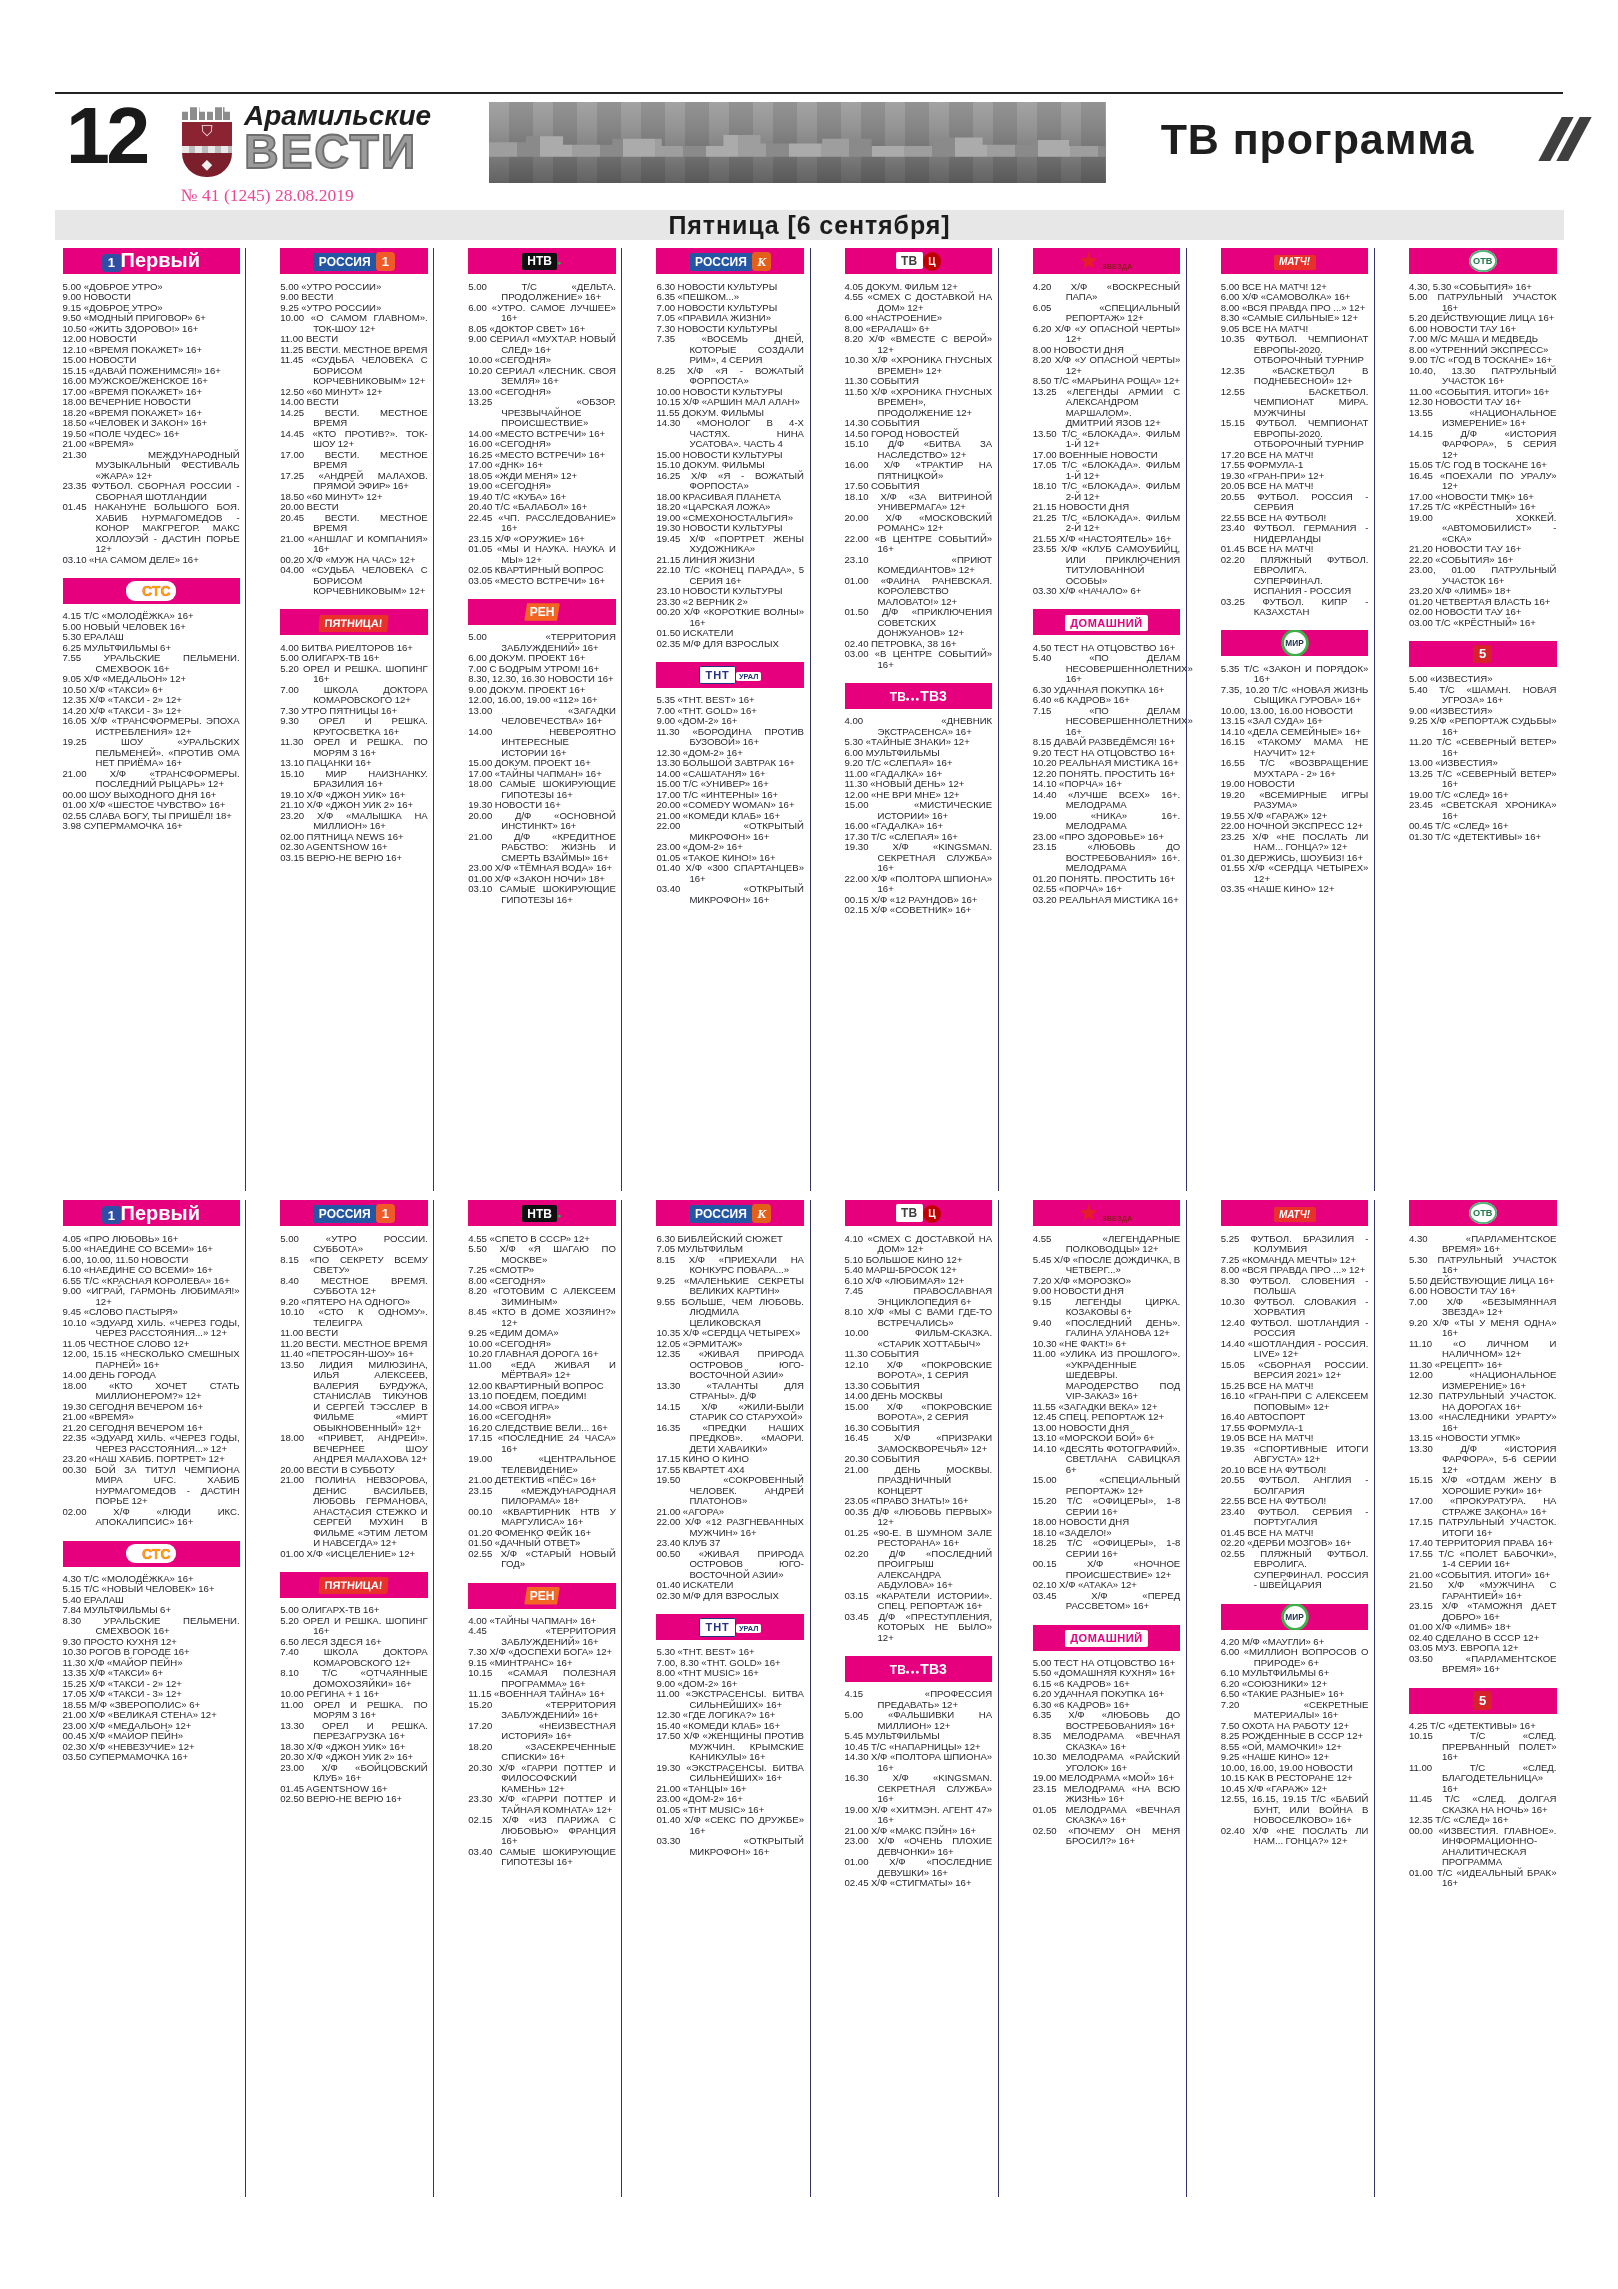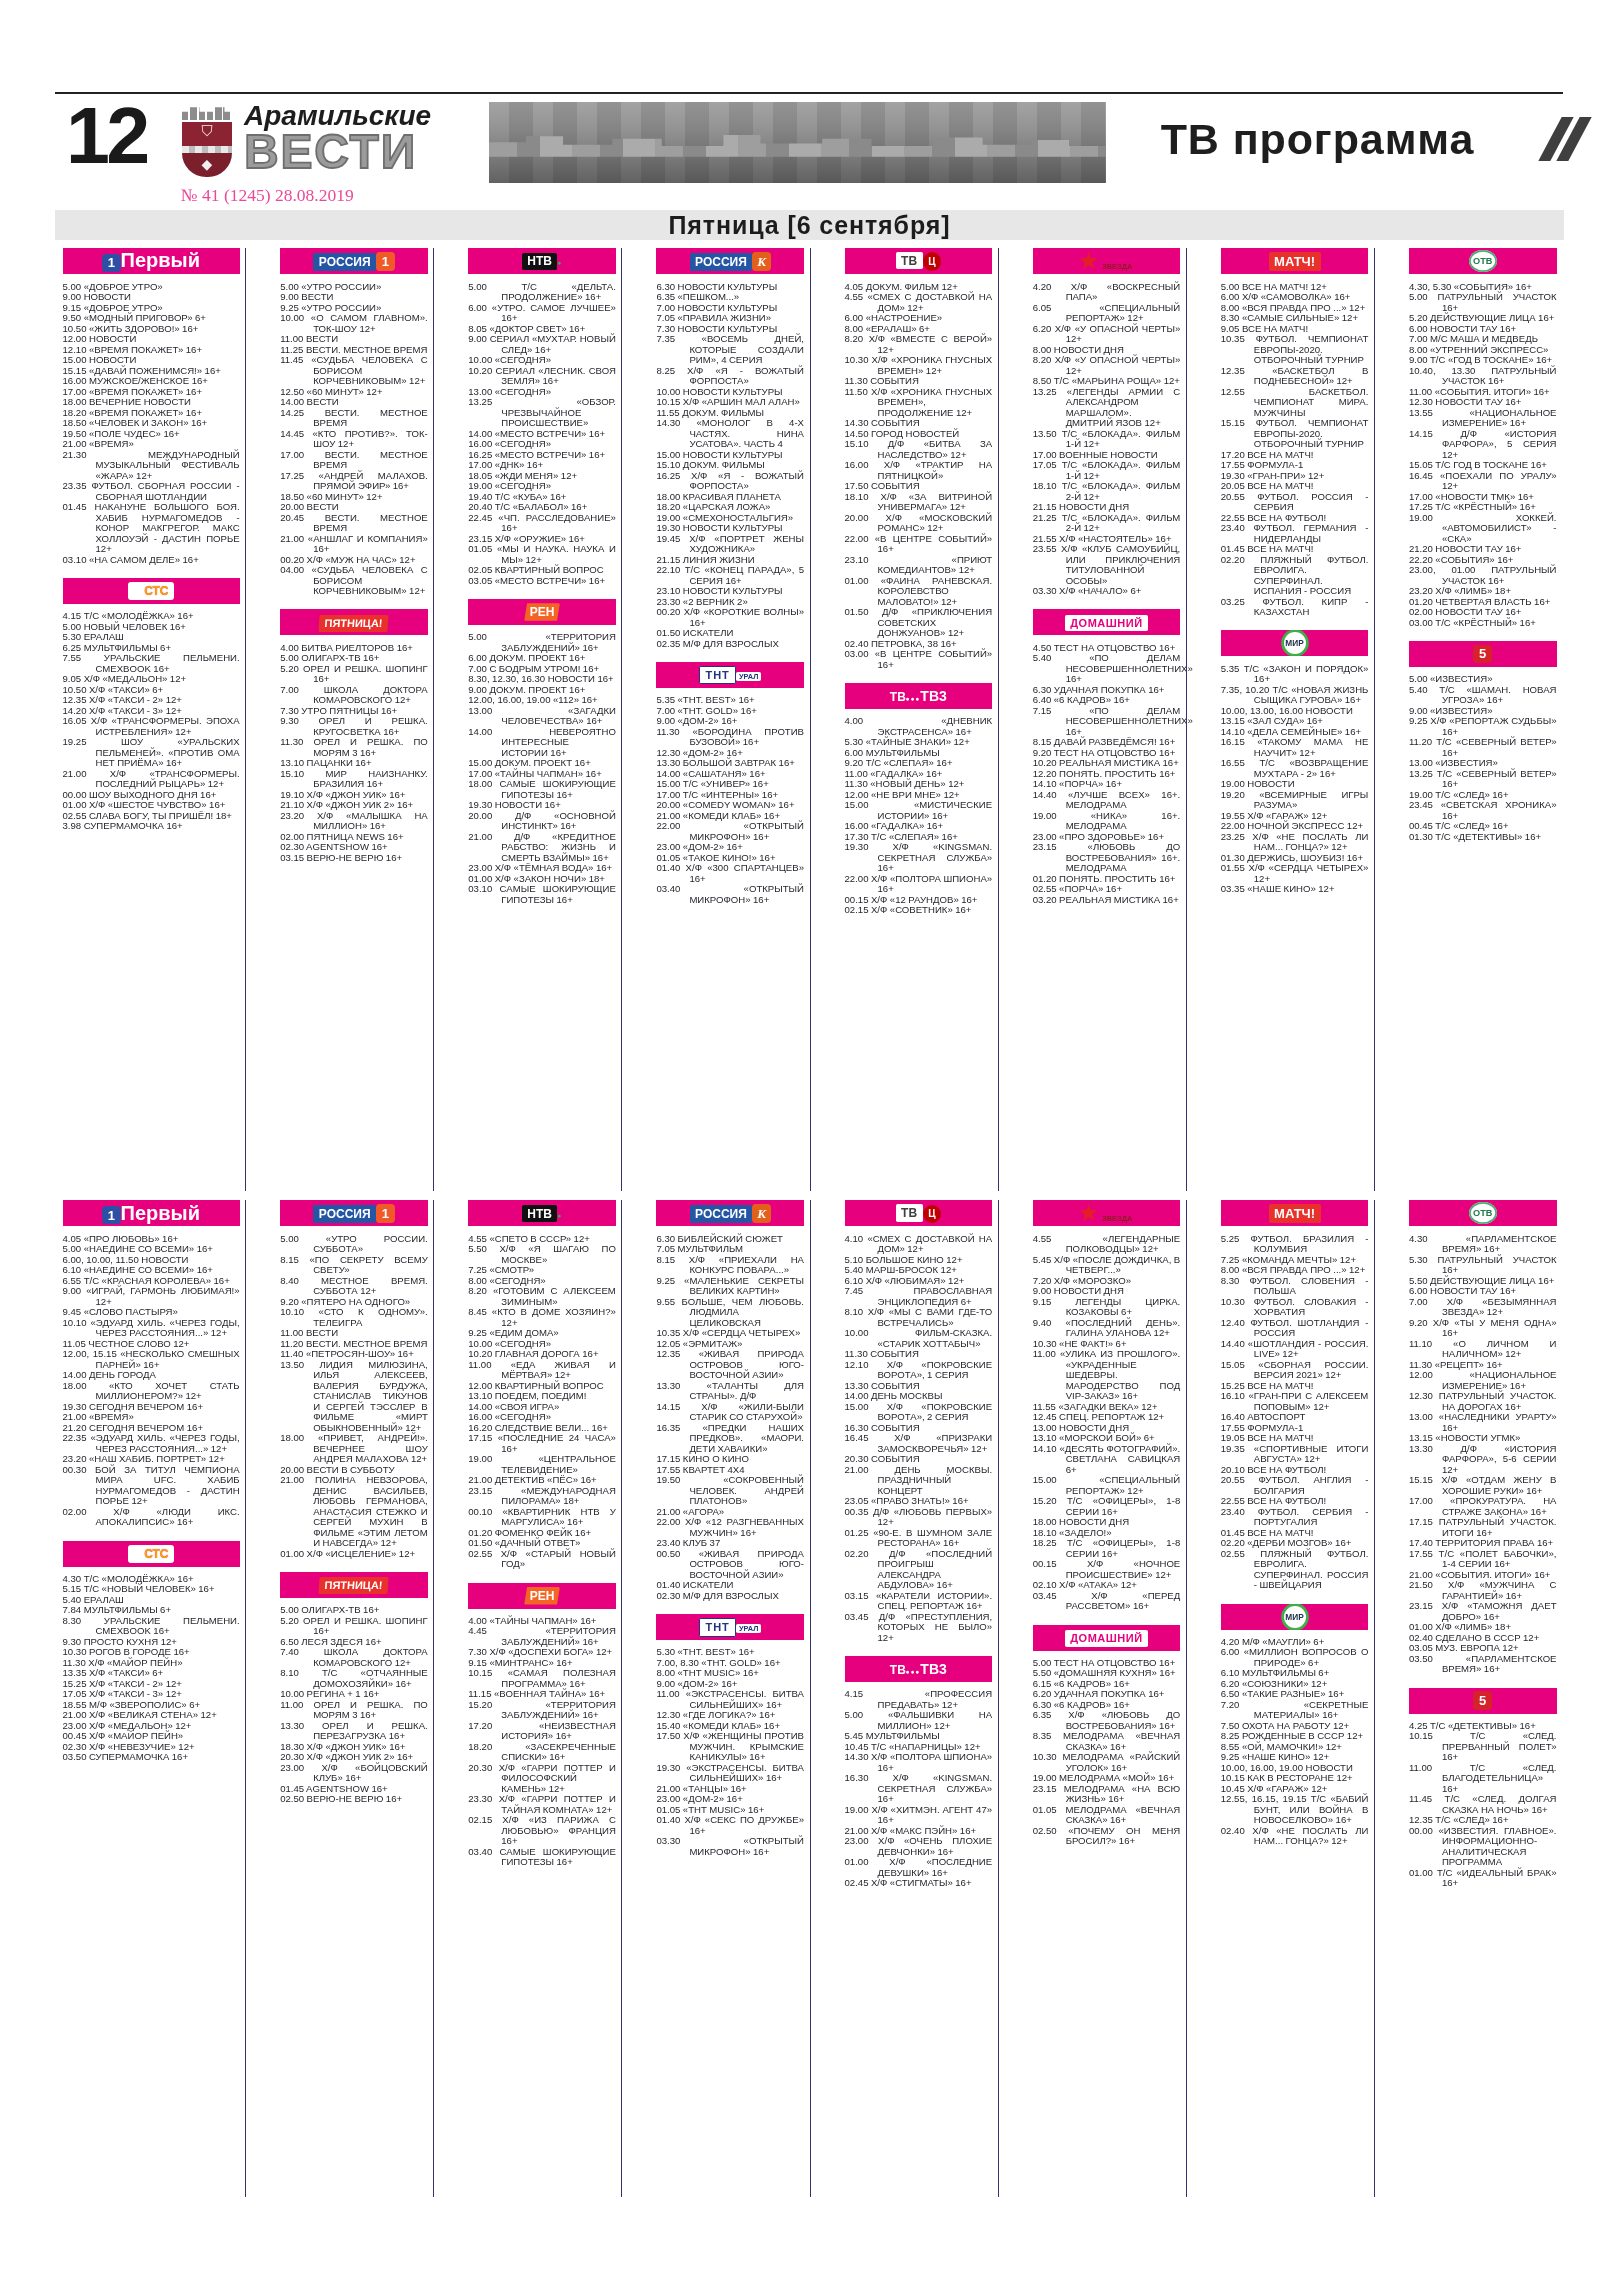--- a/index.html
+++ b/index.html
@@ -44,23 +44,23 @@
   .chip{display:inline-flex;align-items:center;justify-content:center;font-weight:bold;line-height:1;white-space:nowrap;}
   .chip-name{font-size:20px;}
   .chip-rect{font-size:12px;padding:2.8px 5.5px;border-radius:1.8px;}
   .chip-sq{width:18.5px;height:18.5px;border-radius:3.7px;font-size:13px;}
   .chip-serif{font-family:"Liberation Serif",serif;font-style:italic;}
   .chip-circle{width:18.5px;height:18.5px;border-radius:50%;font-size:10px;}
   .chip-otv{width:28px;height:22px;font-size:9.2px;box-shadow:0 0 0 1.8px #49b170 inset;}
   .chip-mir{width:22px;height:22px;font-size:8.3px;box-shadow:0 0 0 2.8px #3fae49;}
   .chip-star{font-size:24px;font-weight:normal;}
   .chip-sub{font-size:7.4px;padding:0.9px 2.8px;border-radius:1.8px;}
-  .chip-sts{color:#f7a600;text-shadow:0 0 0.9px #e2007a;font-size:12px;border-radius:3px;padding-left:16px;}
+  .chip-sts{color:#f7a600;text-shadow:0 0 0.9px #e2007a;font-size:14px;border-radius:9px;padding-left:16px;}
   .chip-dom{font-size:11px;letter-spacing:0.5px;}
-  .chip-italic{font-size:13px;}
+  .chip-italic{font-style:italic;font-size:10px;}
   .chip-pyat{font-size:11px;transform:skewX(-4deg);}
   .chip-ren{clip-path:polygon(8% 0,100% 0,92% 100%,0 100%);}
   .chip-tnt{font-size:11px;letter-spacing:0.9px;border:0.9px solid #23337f;}
   .chip-plain{font-size:12px;}
   .chip-dots{font-size:6.5px;letter-spacing:0.9px;}
   .chip-bold{font-size:14px;}
 
   
   .entries{padding:1.8px 0 3.7px;}
   .entry{font-size:9.6px;line-height:10.5px;padding-left:33px;text-indent:-33px;text-align:justify;margin:0;word-spacing:-0.2px;}

